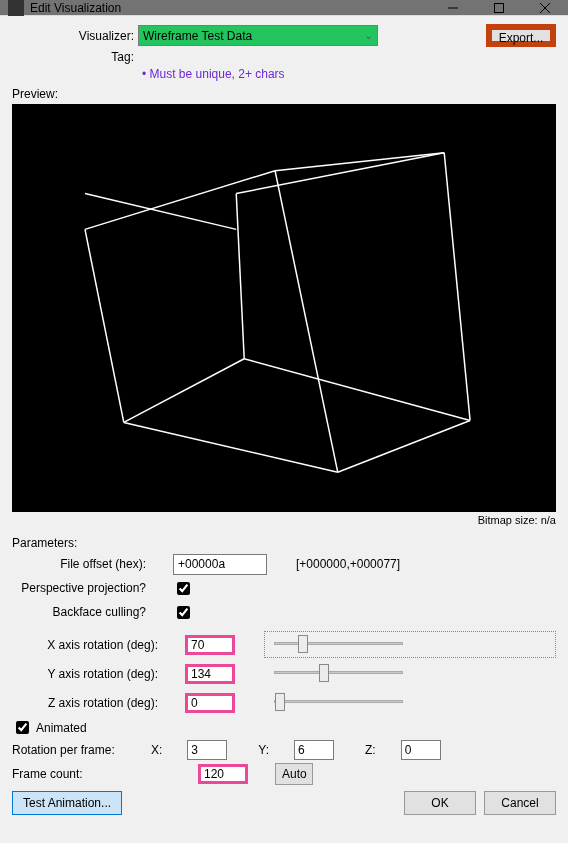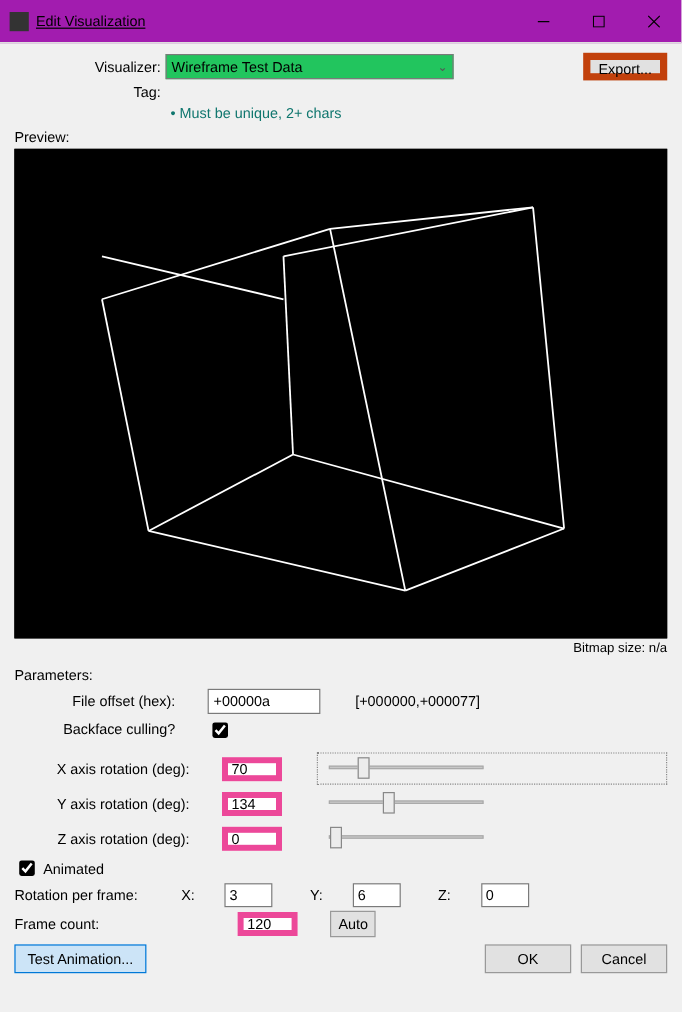--- a/index.html
+++ b/index.html
@@ -6,26 +6,25 @@
   body {
     margin: 0;
     font-family: "Segoe UI", Tahoma, sans-serif;
     font-size: 12px;
     background: #f0f0f0;
     width: 568px;
     height: 843px;
     overflow: hidden;
   }
   .titlebar {
-    background: #a21caf;
-    height: 36px;
+    background: #737373;
+    height: 16px;
     display: flex;
     align-items: center;
     border-bottom: 1px solid #ddd;
-    text-decoration: underline;
   }
   .titlebar-icon {
     width: 16px; height: 16px;
     margin: 0 6px 0 8px;
     background: #333;
     display: inline-block;
   }
   .titlebar-text { flex: 0 0 auto; font-size: 12px; }
   .titlebar-spacer { flex: 1; }
   .titlebar-btn {
@@ -42,33 +41,33 @@
   }
   .select .chev { font-size:10px; color:#555; }
   .export-btn {
     margin-left:auto; width:70px; height:23px; border:6px solid #c2410c;
     background:#e1e1e1; font-size:12px;
   }
   .text-input {
     height:21px; border:1px solid #7a7a7a; background:#fff; padding:0 4px;
     font-family:inherit; font-size:12px;
   }
-  .hint { margin-left:130px; font-size:12px; color:#0f766e; }
+  .hint { margin-left:130px; font-size:12px; color:#6d28d9; }
   .section-label { margin:6px 0 3px 0; }
   .preview {
     width: 544px; height: 408px; background:#000; border:1px solid #000;
     position:relative; overflow:hidden;
   }
   .preview svg { width:100%; height:100%; }
   .bitmap { text-align:right; font-size:11px; margin-top:2px; }
   .param-row { display:flex; align-items:center; margin-bottom:2px; min-height:22px;gap:21px; }
   .param-lbl { width:140px; text-align:right; padding-right:6px; }
   .param-lbl-short { width:152px; text-align:right; padding-right:6px; }
   .checkbox { width:13px; height:13px; accent-color:#000; }
-  .num-input { width:50px; height:20px; border:5px solid #ec4899; background:#fff; padding:0 3px; font:inherit; }
+  .num-input { width:50px; height:20px; border:3px solid #ec4899; background:#fff; padding:0 3px; font:inherit; }
   .num-input-sm { width:40px; height:20px; border:1px solid #7a7a7a; background:#fff; padding:0 3px; font:inherit; }
   input[type=range] {
     flex:1; height:20px; margin:0 0 0 8px;
     -webkit-appearance:none; background:transparent;
   }
   input[type=range]::-webkit-slider-runnable-track {
     height:3px; background:#c8c8c8; border:1px solid #aaa;
   }
   input[type=range]::-webkit-slider-thumb {
     -webkit-appearance:none; width:10px; height:18px; background:#ececec;
@@ -153,20 +152,24 @@
 
   <div class="section-label" style="margin-top:10px">Parameters:</div>
 
   <div class="param-row">
     <div class="param-lbl">File offset (hex):</div>
     <input class="text-input" style="width: 94px;" value="+00000a">
     <span style="margin-left:8px">[+000000,+000077]</span>
   </div>
 
   <div class="param-row">
+    <div class="param-lbl">Perspective projection?</div>
+    <input type="checkbox" class="checkbox" checked="" style="">
+  </div>
+  <div class="param-row">
     <div class="param-lbl">Backface culling?</div>
     <input type="checkbox" class="checkbox" checked="" style="">
   </div>
 
   <div style="height:6px"></div>
 
   <div class="param-row">
     <div class="param-lbl-short">X axis rotation (deg):</div>
     <input class="num-input" value="70" style="">
     <div class="slider-wrap focused"><input type="range" min="0" max="360" value="70" style=""></div>

